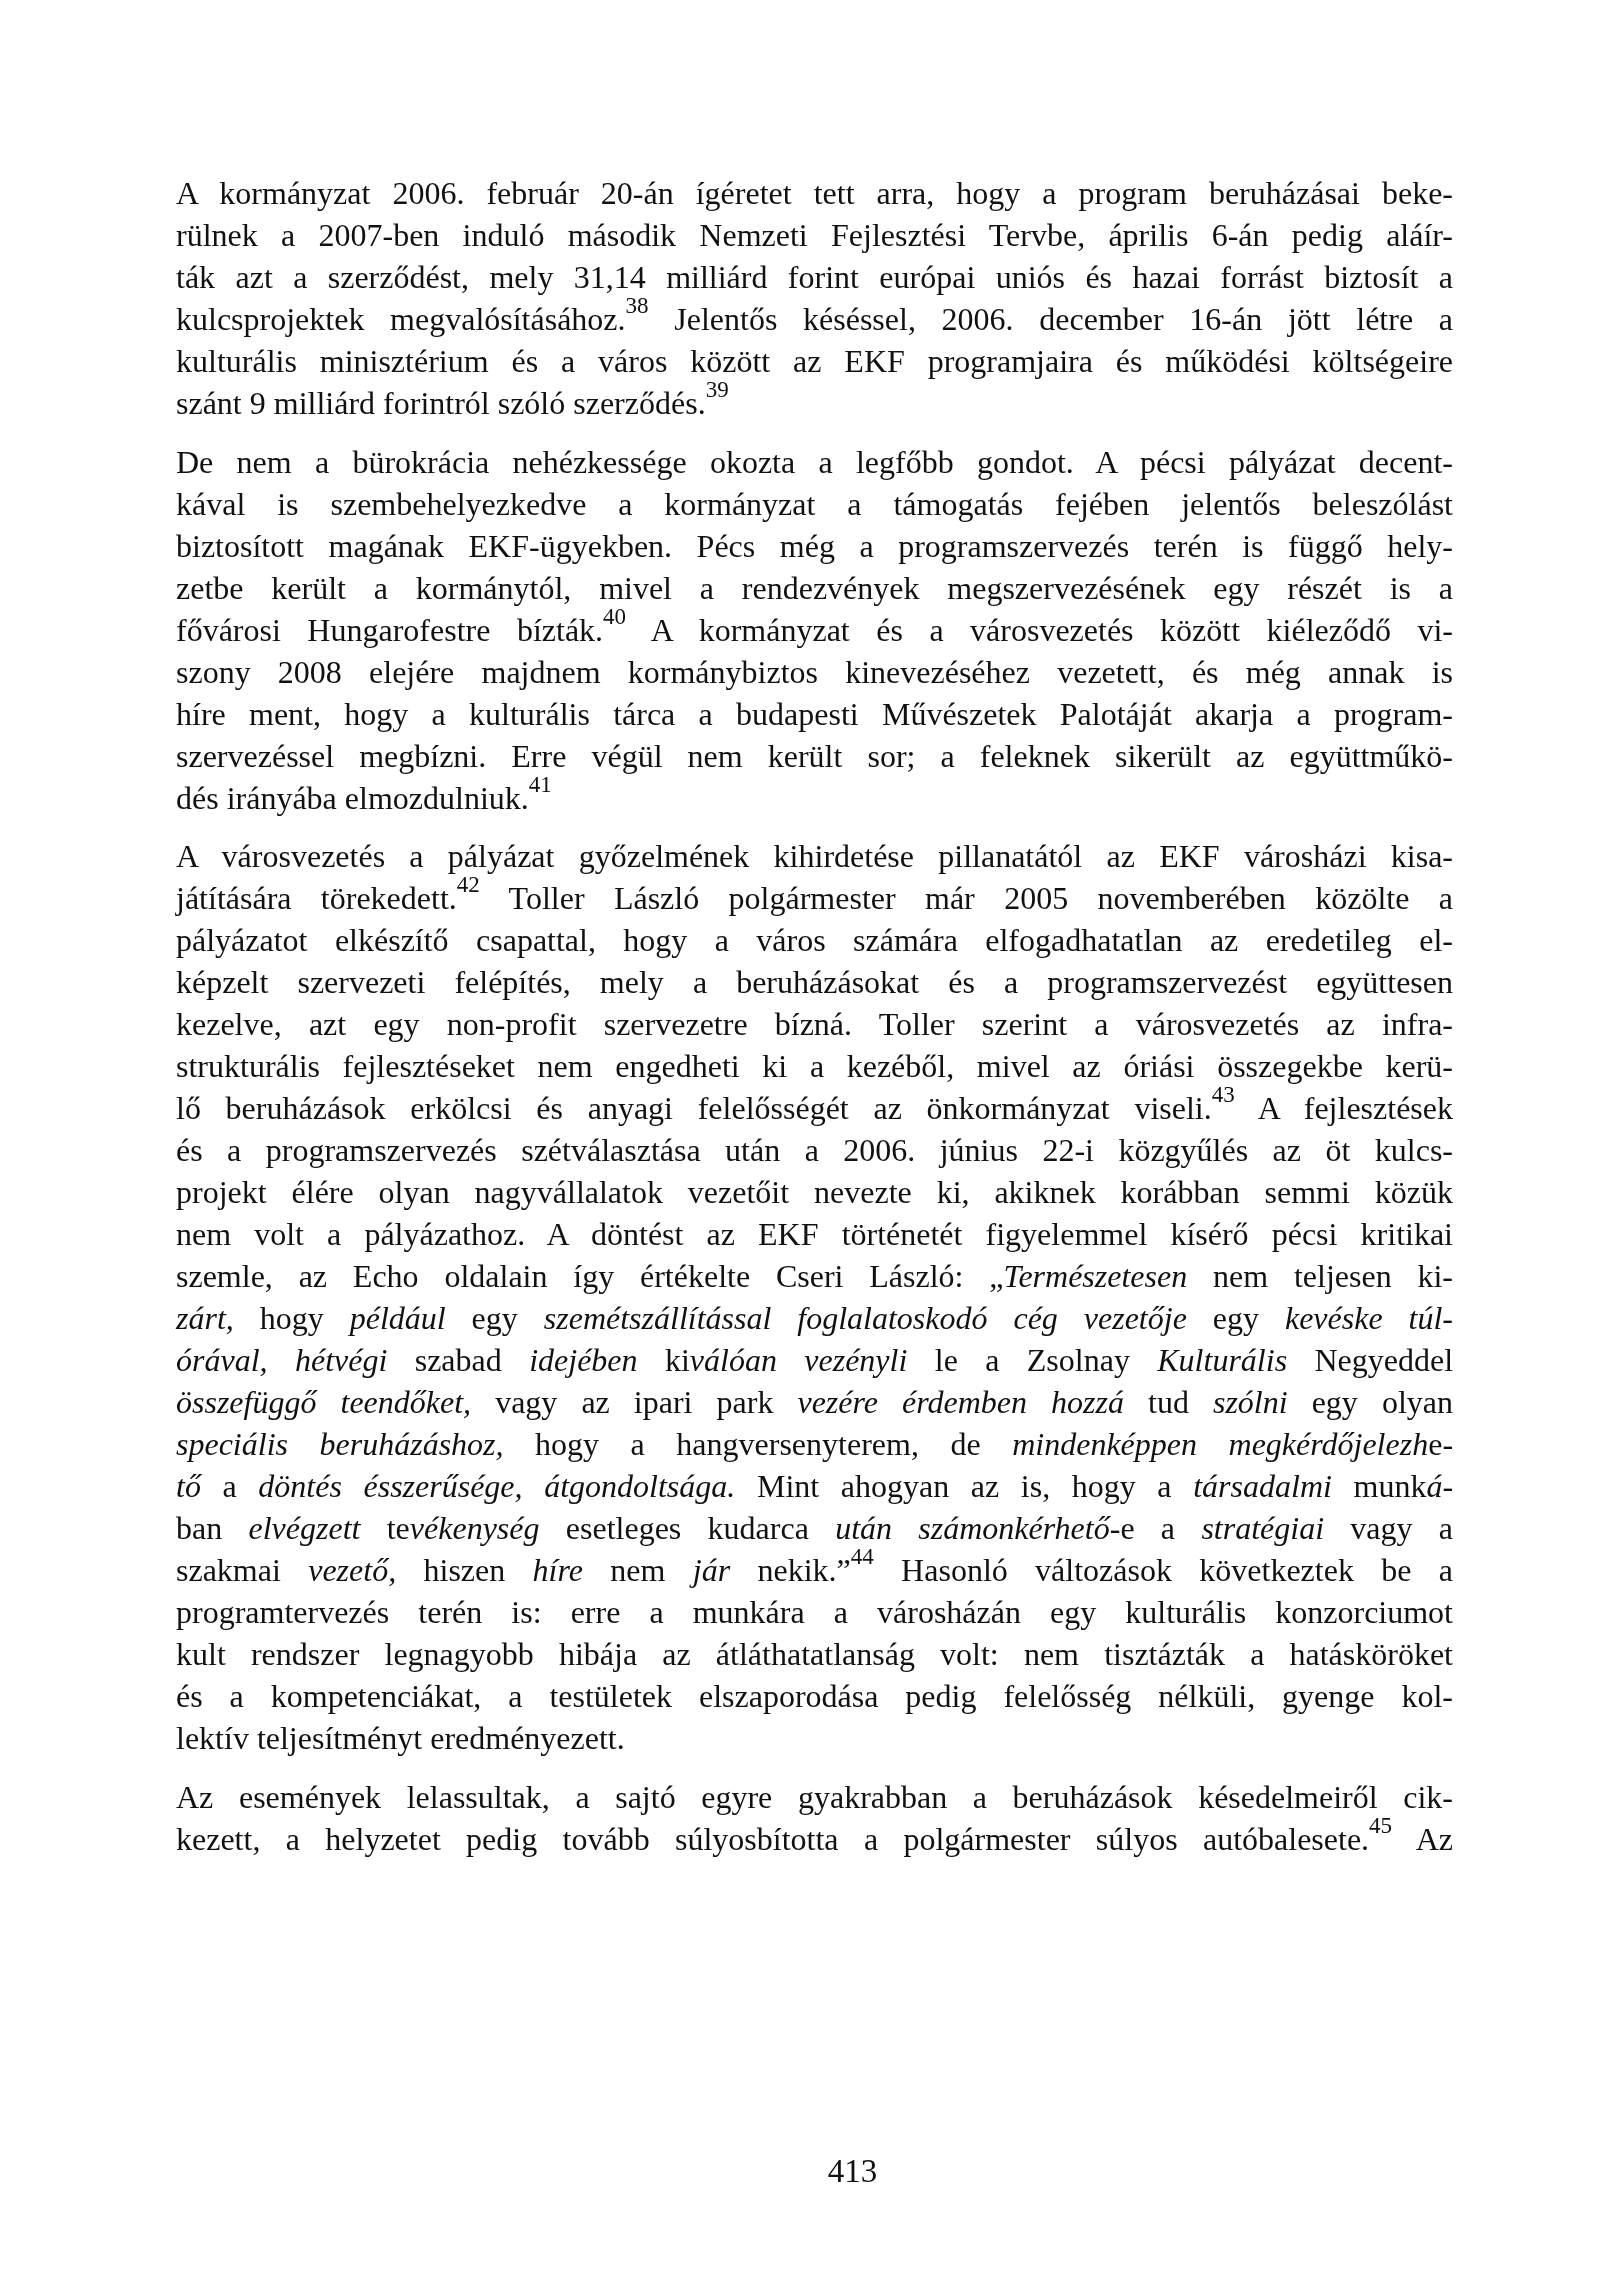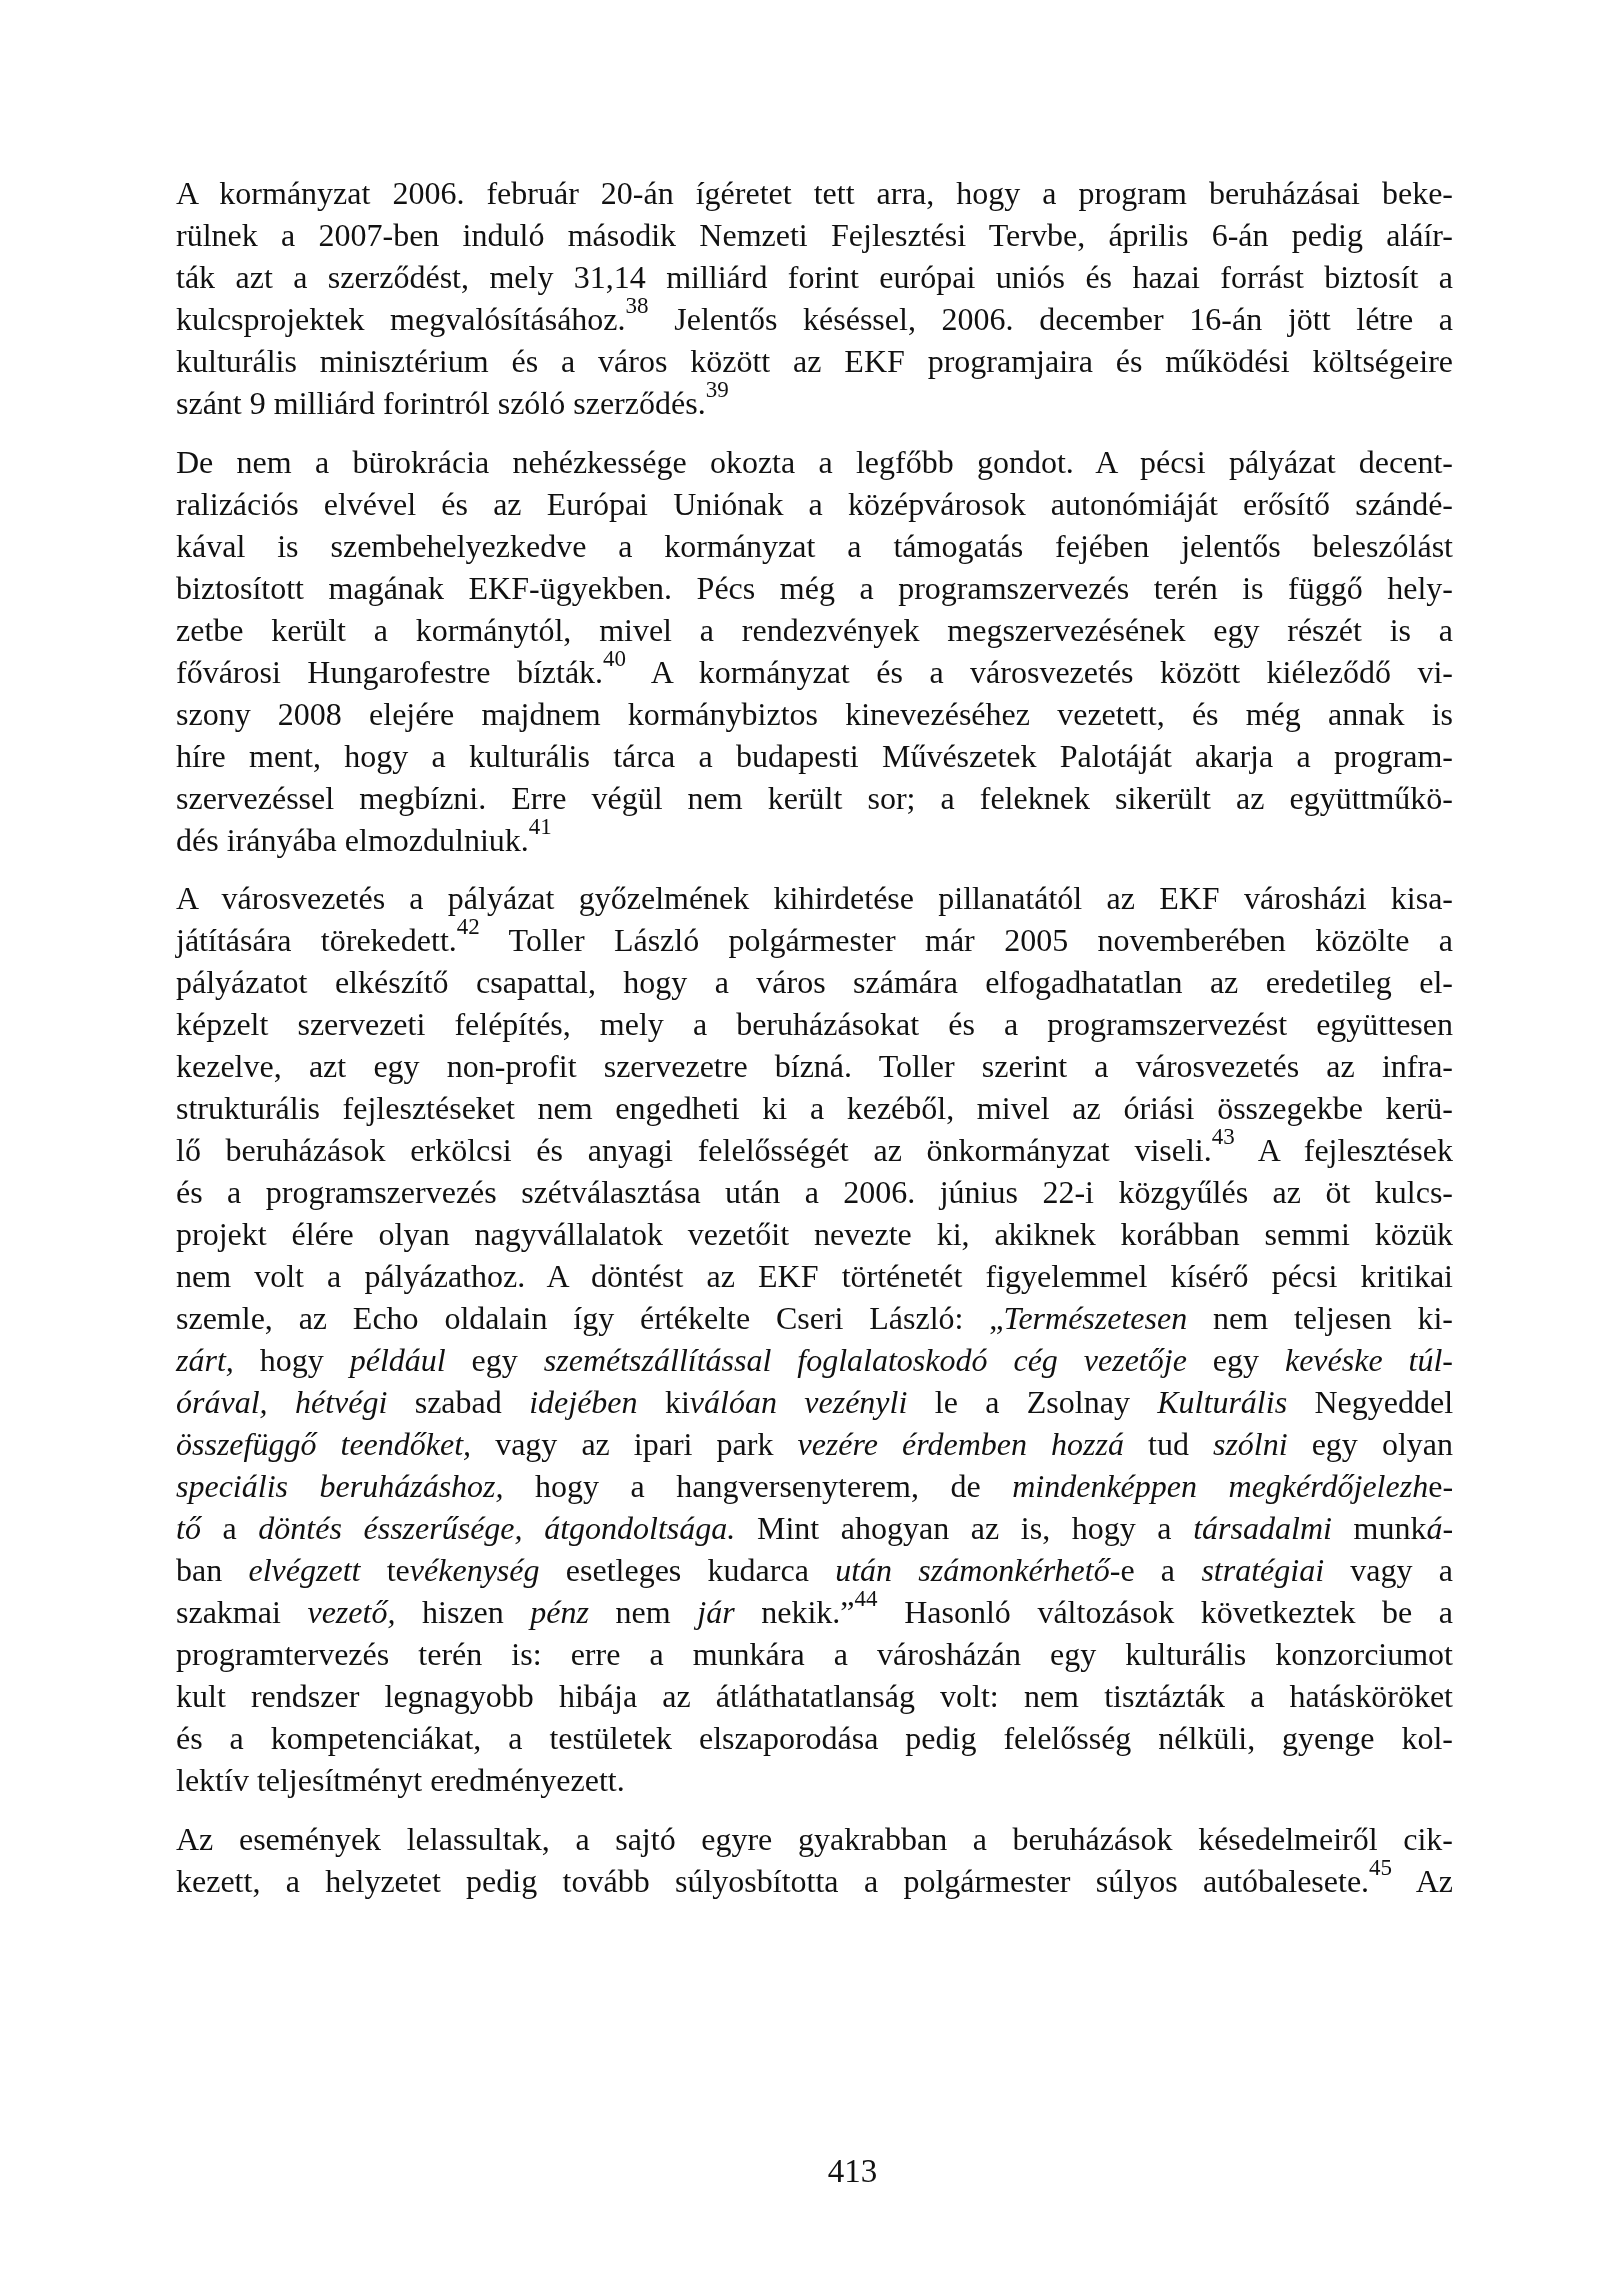--- a/index.html
+++ b/index.html
@@ -31,21 +31,20 @@
     <div class="para">
       <span class="line"><span>A kormányzat 2006. február 20-án ígéretet tett arra, hogy a program beruházásai beke-</span></span>
       <span class="line"><span>rülnek a 2007-ben induló második Nemzeti Fejlesztési Tervbe, április 6-án pedig aláír-</span></span>
       <span class="line"><span>ták azt a szerződést, mely 31,14 milliárd forint európai uniós és hazai forrást biztosít a</span></span>
       <span class="line"><span>kulcsprojektek megvalósításához.</span><sup>38</sup><span> Jelentős késéssel, 2006. december 16-án jött létre a</span></span>
       <span class="line"><span>kulturális minisztérium és a város között az EKF programjaira és működési költségeire</span></span>
       <span class="line last"><span>szánt 9 milliárd forintról szóló szerződés.</span><sup>39</sup></span>
     </div>
     <div class="para">
       <span class="line"><span>De nem a bürokrácia nehézkessége okozta a legfőbb gondot. A pécsi pályázat decent-</span></span>
-      <span class="line"><span>ralizációs elvével és az Európai Uniónak a középvárosok autonómiáját erősítő szándé-</span></span>
       <span class="line"><span>kával is szembehelyezkedve a kormányzat a támogatás fejében jelentős beleszólást</span></span>
       <span class="line"><span>biztosított magának EKF-ügyekben. Pécs még a programszervezés terén is függő hely-</span></span>
       <span class="line"><span>zetbe került a kormánytól, mivel a rendezvények megszervezésének egy részét is a</span></span>
       <span class="line"><span>fővárosi Hungarofestre bízták.</span><sup>40</sup><span> A kormányzat és a városvezetés között kiéleződő vi-</span></span>
       <span class="line"><span>szony 2008 elejére majdnem kormánybiztos kinevezéséhez vezetett, és még annak is</span></span>
       <span class="line"><span>híre ment, hogy a kulturális tárca a budapesti Művészetek Palotáját akarja a program-</span></span>
       <span class="line"><span>szervezéssel megbízni. Erre végül nem került sor; a feleknek sikerült az együttműkö-</span></span>
       <span class="line last"><span>dés irányába elmozdulniuk.</span><sup>41</sup></span>
     </div>
     <div class="para">
@@ -59,21 +58,21 @@
       <span class="line"><span>és a programszervezés szétválasztása után a 2006. június 22-i közgyűlés az öt kulcs-</span></span>
       <span class="line"><span>projekt élére olyan nagyvállalatok vezetőit nevezte ki, akiknek korábban semmi közük</span></span>
       <span class="line"><span>nem volt a pályázathoz. A döntést az EKF történetét figyelemmel kísérő pécsi kritikai</span></span>
       <span class="line"><span>szemle, az Echo oldalain így értékelte Cseri László: „</span><span class="it">Természetesen</span><span> nem teljesen ki-</span></span>
       <span class="line"><span class="it">zárt,</span><span> hogy </span><span class="it">például</span><span> egy </span><span class="it">szemétszállítással foglalatoskodó cég vezetője</span><span> egy </span><span class="it">kevéske túl-</span></span>
       <span class="line"><span class="it">órával, hétvégi</span><span> szabad </span><span class="it">idejében</span><span> ki</span><span class="it">válóan vezényli</span><span> le a Zsolnay </span><span class="it">Kulturális</span><span> Negyeddel</span></span>
       <span class="line"><span class="it">összefüggő teendőket,</span><span> vagy az ipari park </span><span class="it">vezére érdemben hozzá</span><span> tud </span><span class="it">szólni</span><span> egy olyan</span></span>
       <span class="line"><span class="it">speciális beruházáshoz,</span><span> hogy a hangversenyterem, de </span><span class="it">mindenképpen megkérdőjelezh</span><span>e-</span></span>
       <span class="line"><span class="it">tő</span><span> a </span><span class="it">döntés ésszerűsége, átgondoltsága.</span><span> Mint ahogyan az is, hogy a </span><span class="it">társadalmi</span><span> munk</span><span class="it">á-</span></span>
       <span class="line"><span>ban </span><span class="it">elvégzett</span><span> te</span><span class="it">vékenység</span><span> esetleges kudarca </span><span class="it">után számonkérhető</span><span>-e a </span><span class="it">stratégiai</span><span> vagy a</span></span>
-      <span class="line"><span>szakmai </span><span class="it">vezető,</span><span> hiszen </span><span class="it">pénz</span><span> nem </span><span class="it">jár</span><span> nekik.”</span><sup>44</sup><span> Hasonló változások következtek be a</span></span>
+      <span class="line"><span>szakmai </span><span class="it">vezető,</span><span> hiszen </span><span class="it">híre</span><span> nem </span><span class="it">jár</span><span> nekik.”</span><sup>44</sup><span> Hasonló változások következtek be a</span></span>
       <span class="line"><span>programtervezés terén is: erre a munkára a városházán egy kulturális konzorciumot</span></span>
       <span class="line"><span>kult rendszer legnagyobb hibája az átláthatatlanság volt: nem tisztázták a hatásköröket</span></span>
       <span class="line"><span>és a kompetenciákat, a testületek elszaporodása pedig felelősség nélküli, gyenge kol-</span></span>
       <span class="line last"><span>lektív teljesítményt eredményezett.</span></span>
     </div>
     <div class="para">
       <span class="line"><span>Az események lelassultak, a sajtó egyre gyakrabban a beruházások késedelmeiről cik-</span></span>
       <span class="line"><span>kezett, a helyzetet pedig tovább súlyosbította a polgármester súlyos autóbalesete.</span><sup>45</sup><span> Az</span></span>
     </div>
   </div>

